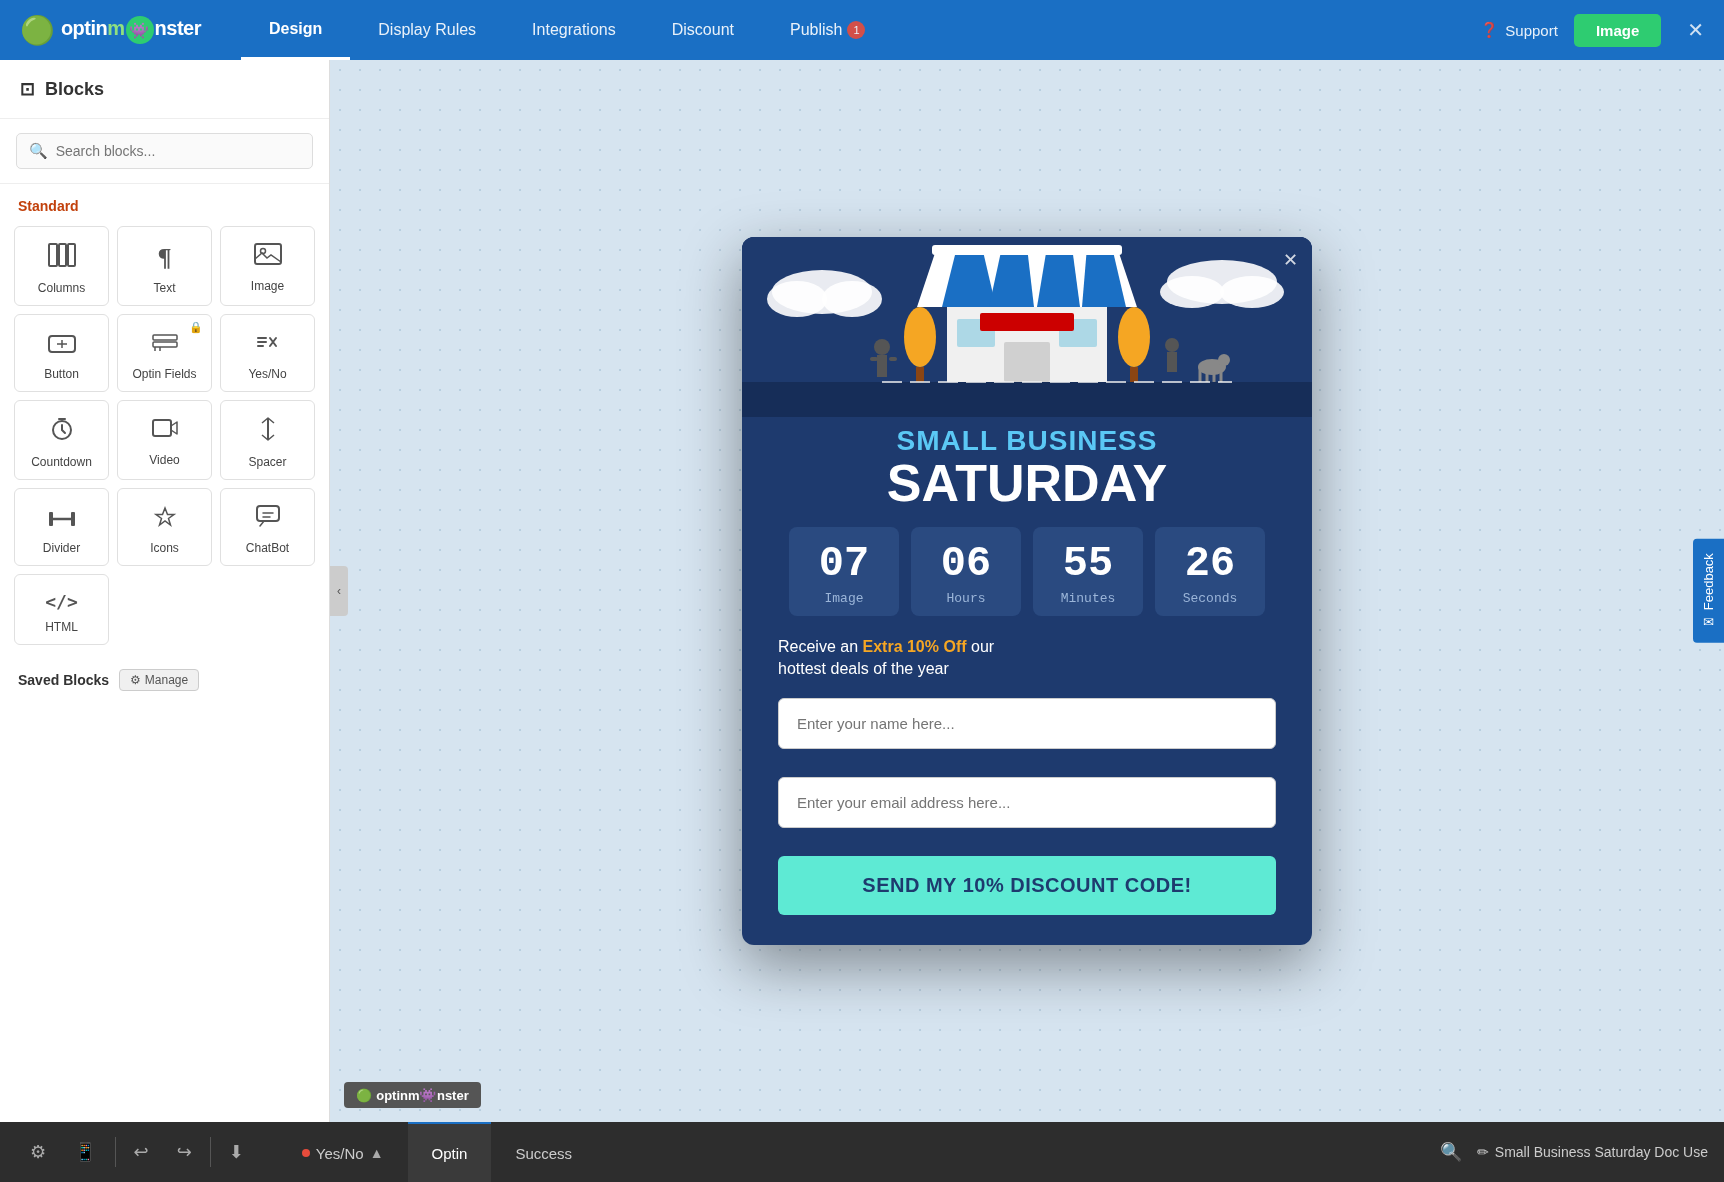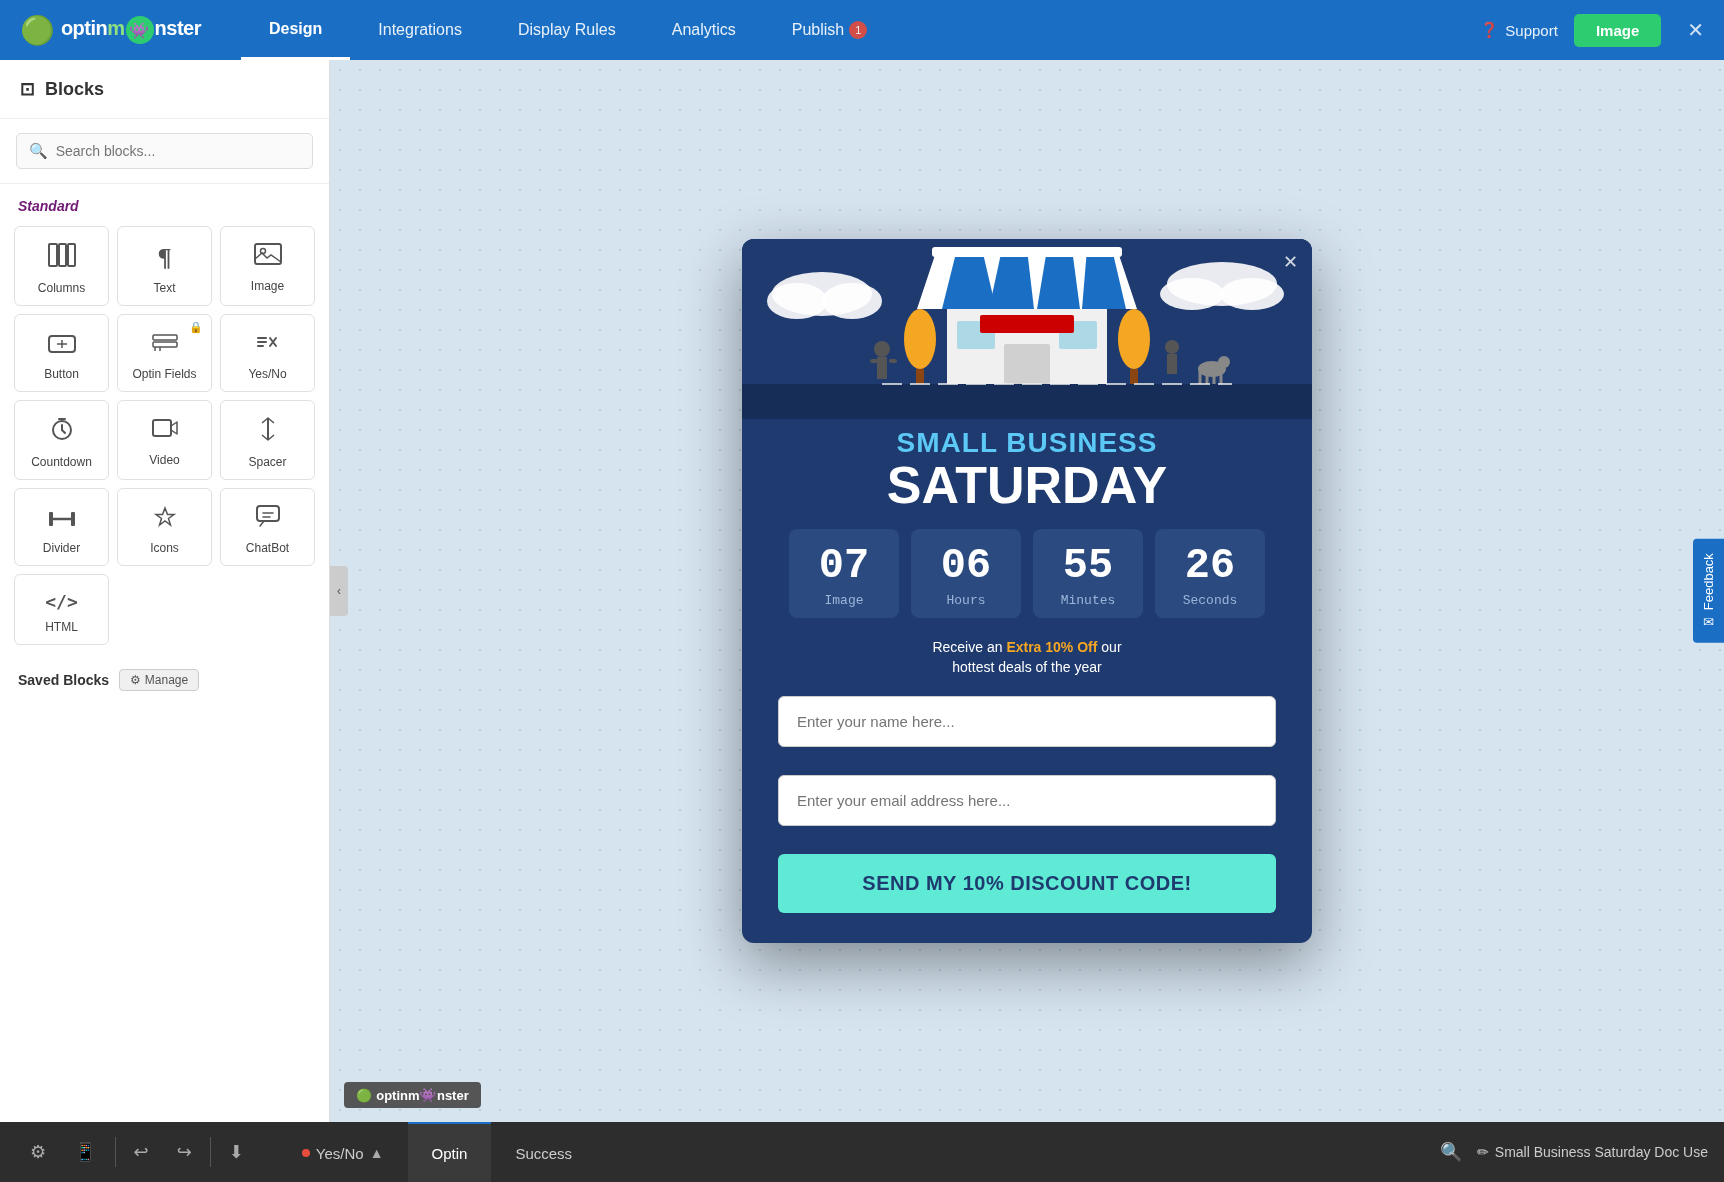--- a/index.html
+++ b/index.html
@@ -134,23 +134,22 @@
       outline: none;
       background: transparent;
       font-size: 14px;
       color: #555;
       flex: 1;
     }
     .section-label {
       padding: 14px 18px 8px;
       font-size: 14px;
       font-weight: 700;
-      color: #701a75;
+      color: #c2410c;
       text-transform: none;
-      font-style: italic;
     }
     .blocks-grid {
       display: grid;
       grid-template-columns: repeat(3, 1fr);
       gap: 8px;
       padding: 4px 14px 10px;
     }
     .block-item {
       border: 1px solid #e0e0e0;
       border-radius: 6px;
@@ -310,22 +309,22 @@
     }
     .countdown-label {
       color: #9bb5d8;
       font-size: 13px;
       margin-top: 6px;
     }
 
     
     .offer-text {
       color: white;
-      font-size: 14px;
-      text-align: center;
+      font-size: 16px;
+      text-align: left;
       margin-bottom: 18px;
       line-height: 1.4;
     }
     .offer-highlight {
       color: #f5a623;
       font-weight: 800;
     }
 
     
     .popup-input {
@@ -446,23 +445,23 @@
 </head>
 <body>
 
 <nav class="top-nav">
   <div class="nav-logo">
     <span style="font-size:28px;">🟢</span>
     <span style="font-size:20px; font-weight:800; letter-spacing:-0.5px;">optin<span style="color:#90e080;">m</span><span style="position:relative; display:inline-block; width:28px; height:28px; background:#2ecc71; border-radius:50%; vertical-align:middle; margin:0 1px;"><span style="position:absolute; top:50%; left:50%; transform:translate(-50%,-50%); font-size:16px;">👾</span></span>nster</span>
   </div>
   <div class="nav-links">
     <a class="nav-link active">Design</a>
+    <a class="nav-link">Display Rules</a>
     <a class="nav-link">Integrations</a>
-    <a class="nav-link">Display Rules</a>
-    <a class="nav-link">Analytics</a>
+    <a class="nav-link">Discount</a>
     <a class="nav-link">
       Publish
       <span class="nav-badge">1</span>
     </a>
   </div>
   <div class="nav-right">
     <span class="support-btn">
       <span>❓</span>
       <span>Support</span>
     </span>

